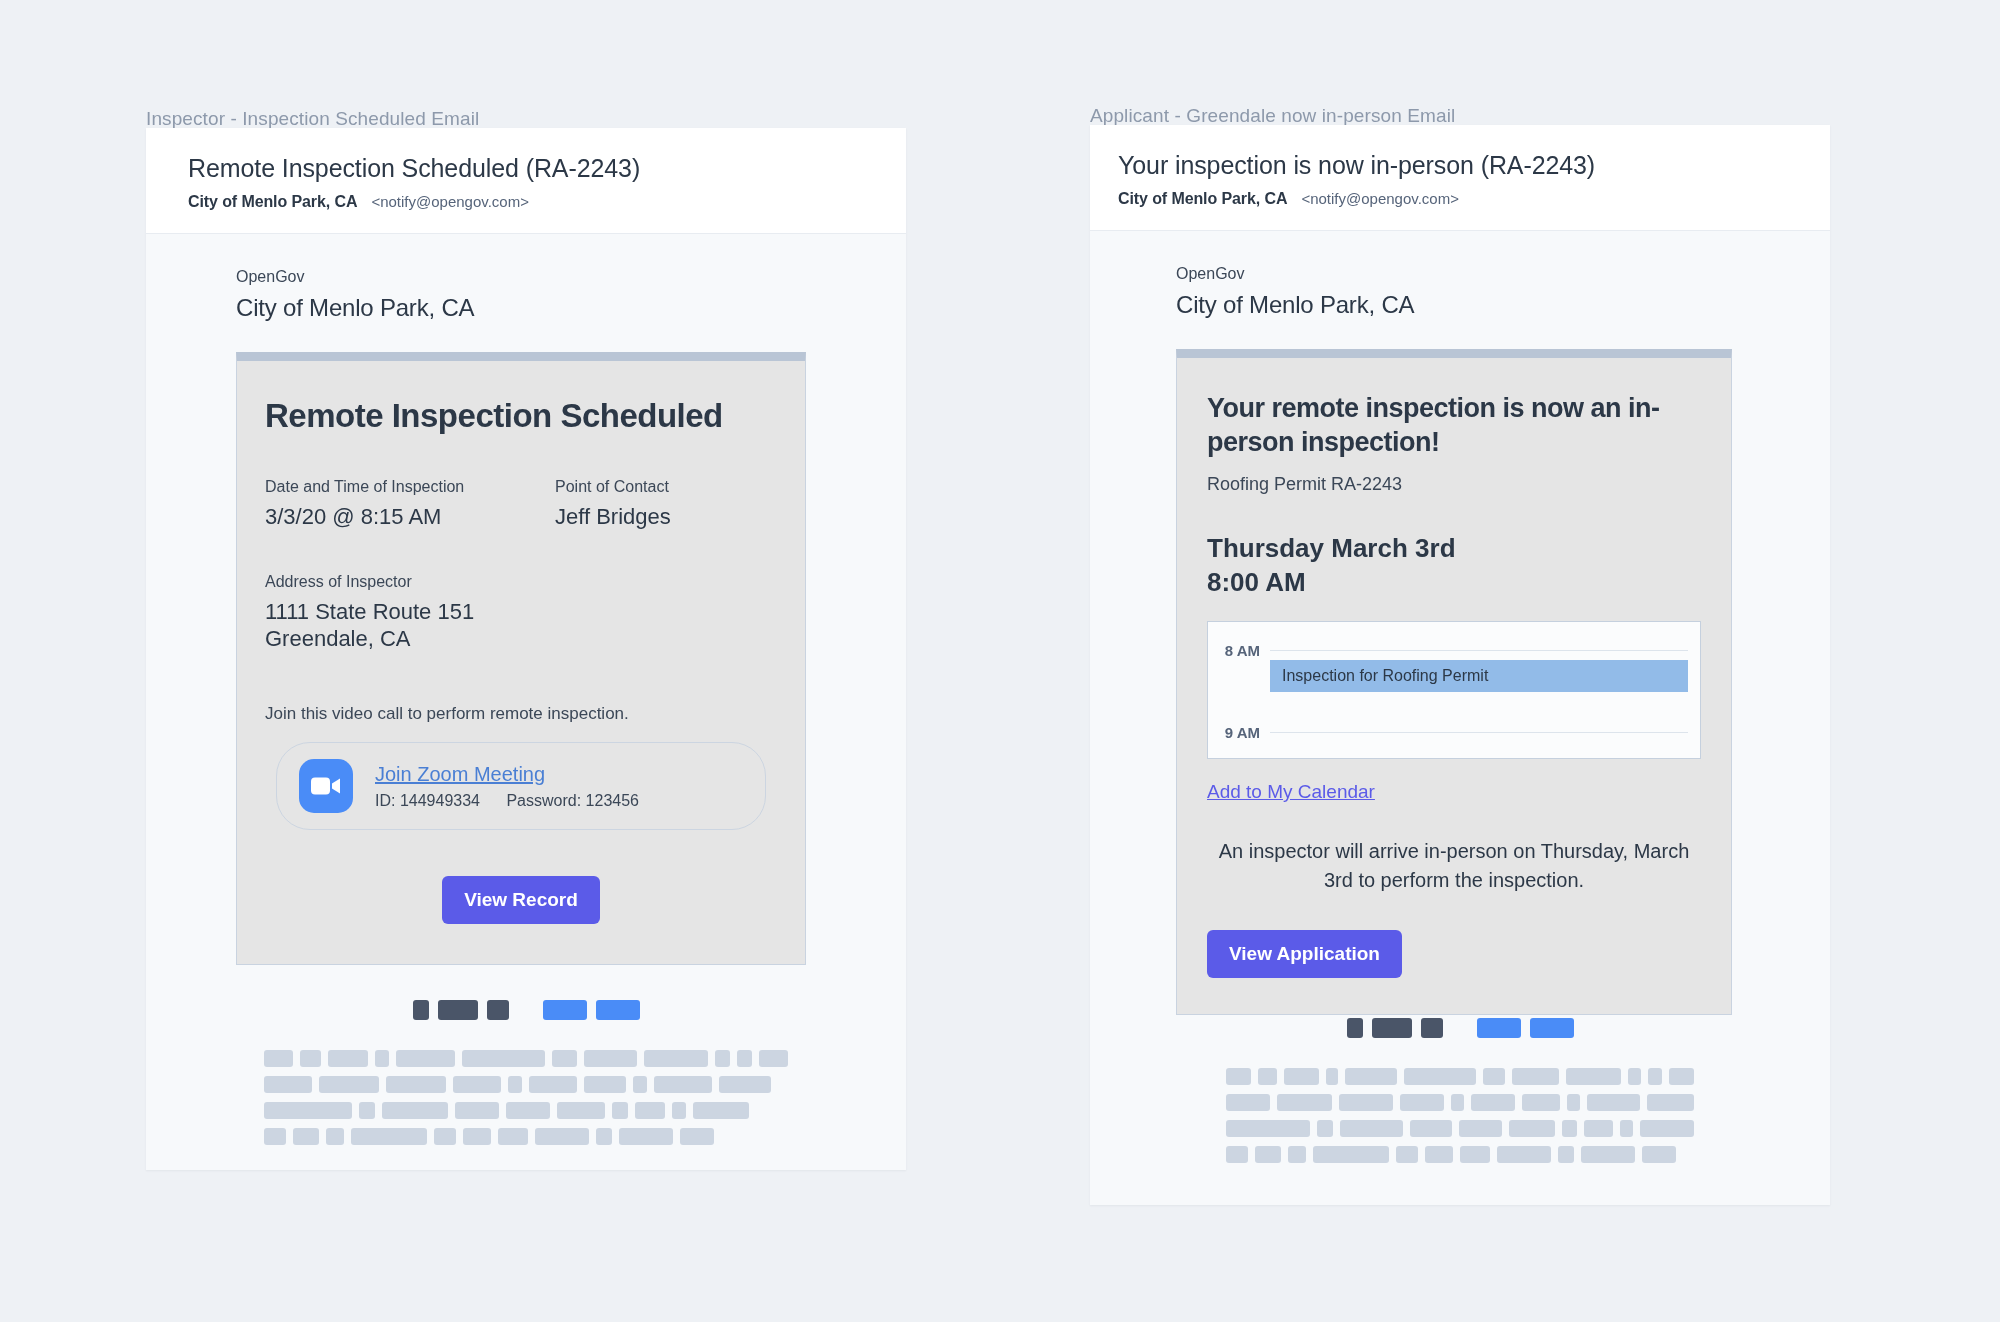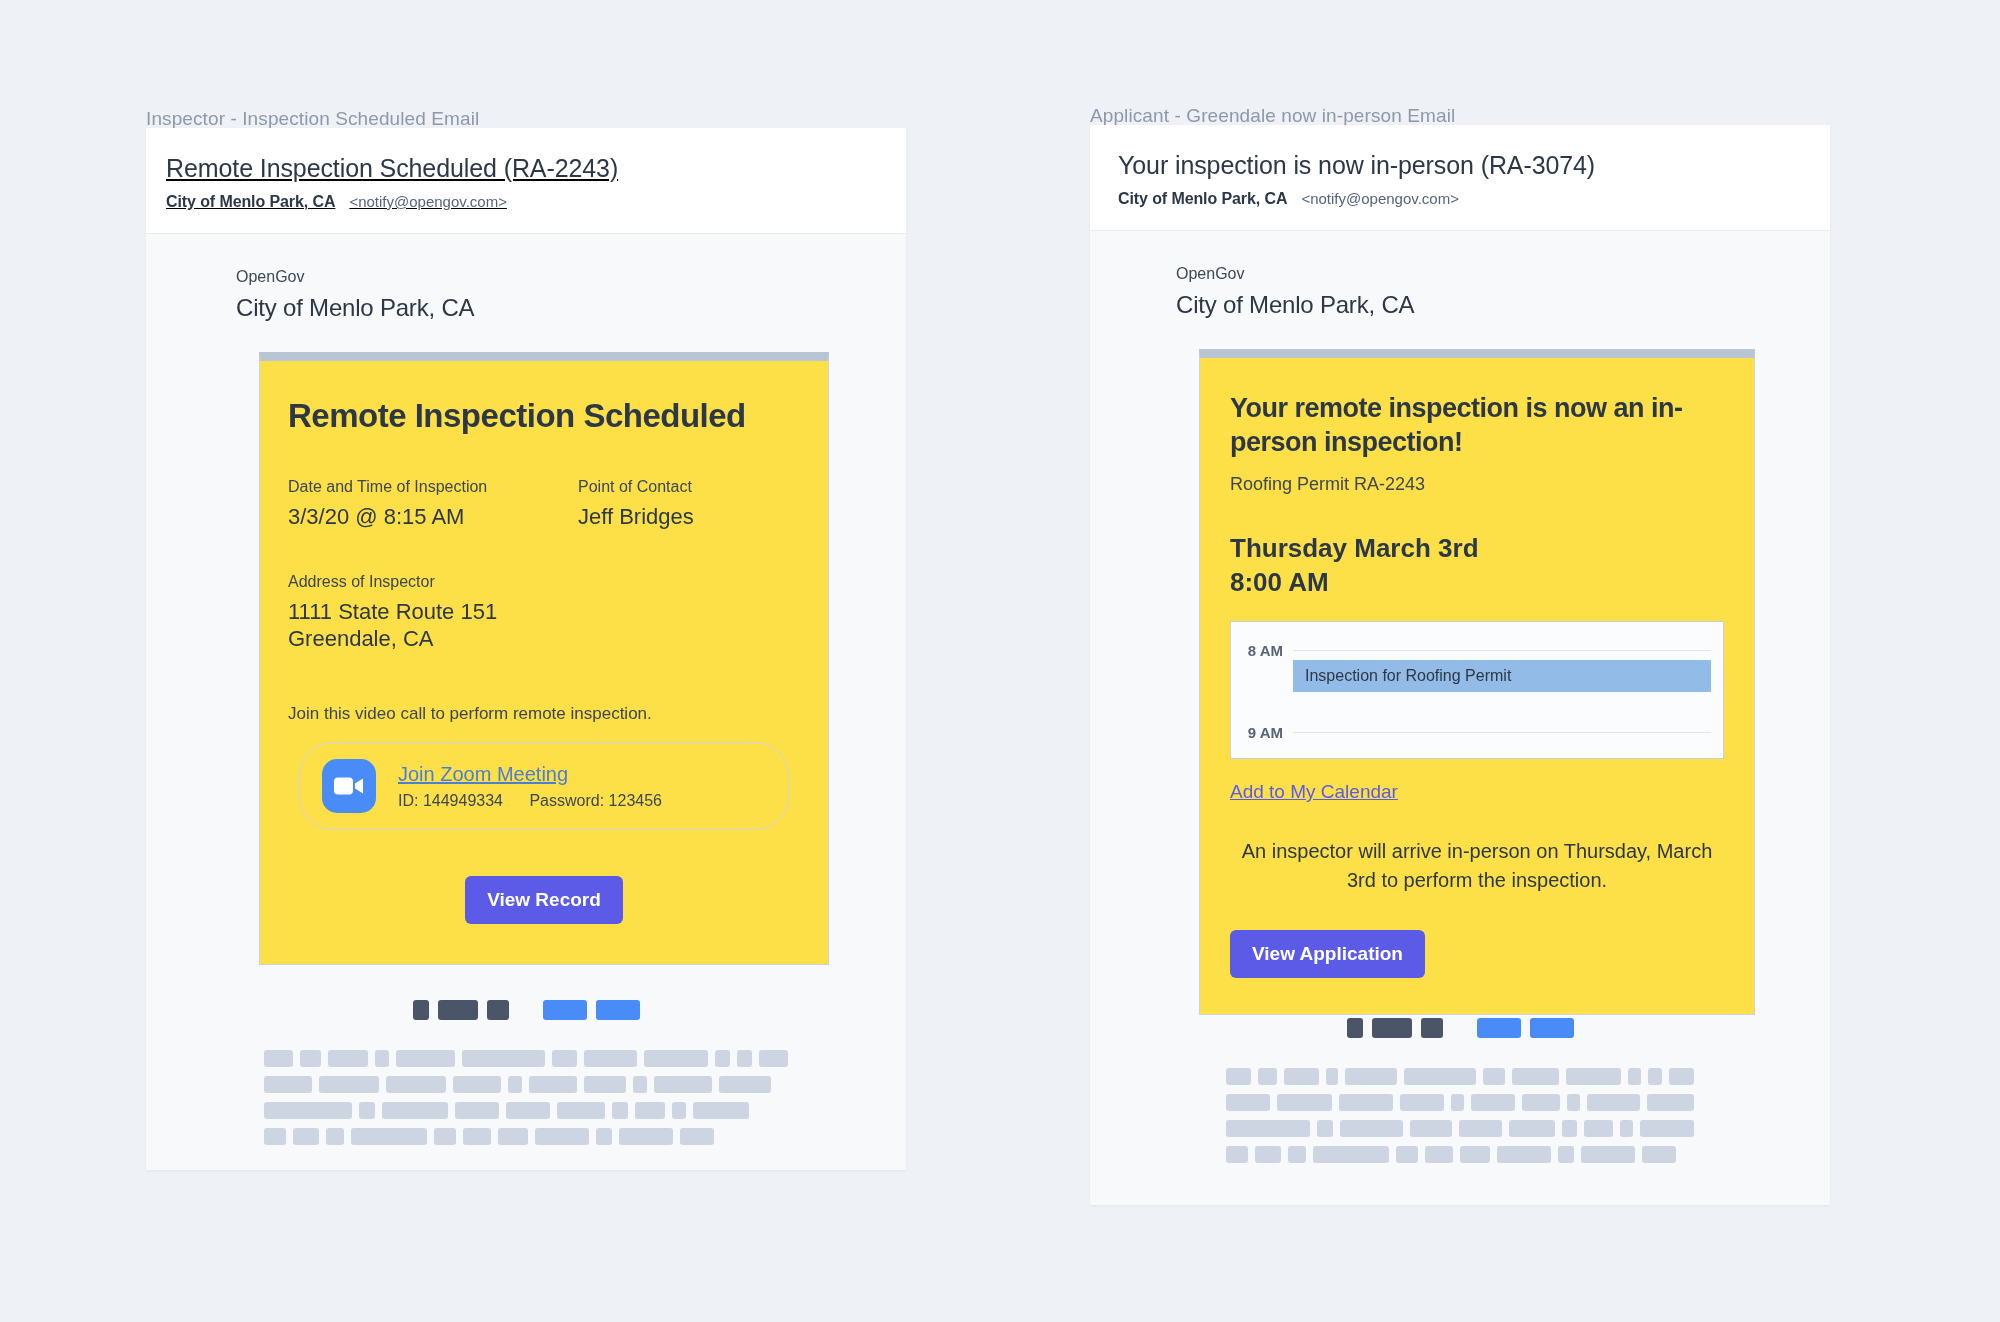--- a/index.html
+++ b/index.html
@@ -29,21 +29,21 @@
     box-shadow: 0 1px 2px rgba(40,55,75,.06);
   }
   #panel-left  { left: 146px;  top: 128px; width: 760px;  height: 1042px; }
   #panel-right { left: 1090px; top: 125px; width: 740px;  height: 1080px; }
 
   .mail-head {
     background: #ffffff;
     padding: 26px 0 22px 0;
     border-bottom: 1px solid #e8ecf1;
   }
-  #panel-left .mail-head  { padding-left: 20px; text-decoration: underline; }
+  #panel-left .mail-head  { padding-left: 42px; }
   #panel-right .mail-head { padding-left: 28px; }
 
   .mail-subject {
     font-size: 25px;
     color: #2c3847;
     letter-spacing: -.1px;
     margin-bottom: 10px;
   }
   .mail-from-row { display: flex; align-items: baseline; }
   .mail-sender {
@@ -61,24 +61,23 @@
   .brand-small {
     font-size: 16px; color: #3b4757; margin-bottom: 8px;
   }
   .brand-large {
     font-size: 24px; color: #2c3847; letter-spacing: -.2px;
   }
 
   
   .inner-card {
     margin-top: 30px;
-    background: #fde047;
+    background: #e5e5e5;
     border: 1px solid #c9d3e0;
     border-top: 9px solid #b9c5d5;
-    margin-left: 23px;
   }
   #panel-left  .inner-card { width: 570px; }
   #panel-right .inner-card { width: 556px; }
 
   .card-pad { padding: 36px 28px 40px 28px; }
   #panel-right .card-pad { padding: 34px 30px 36px 30px; }
 
   .card-title {
     font-size: 33px; font-weight: bold; color: #2c3847;
     letter-spacing: -.5px; line-height: 1.18;
@@ -281,21 +280,21 @@
         </div>
       </div>
     </div>
   </div>
 
   <div class="caption" id="caption-right">Applicant - Greendale now in-person Email</div>
 
   <div class="panel" id="panel-right">
 
     <div class="mail-head">
-      <div class="mail-subject">Your inspection is now in-person (RA-3074)</div>
+      <div class="mail-subject">Your inspection is now in-person (RA-2243)</div>
       <div class="mail-from-row">
         <span class="mail-sender">City of Menlo Park, CA</span>
         <span class="mail-address">&lt;notify@opengov.com&gt;</span>
       </div>
     </div>
 
     <div class="mail-body">
       <div class="brand-small">OpenGov</div>
       <div class="brand-large">City of Menlo Park, CA</div>
 

